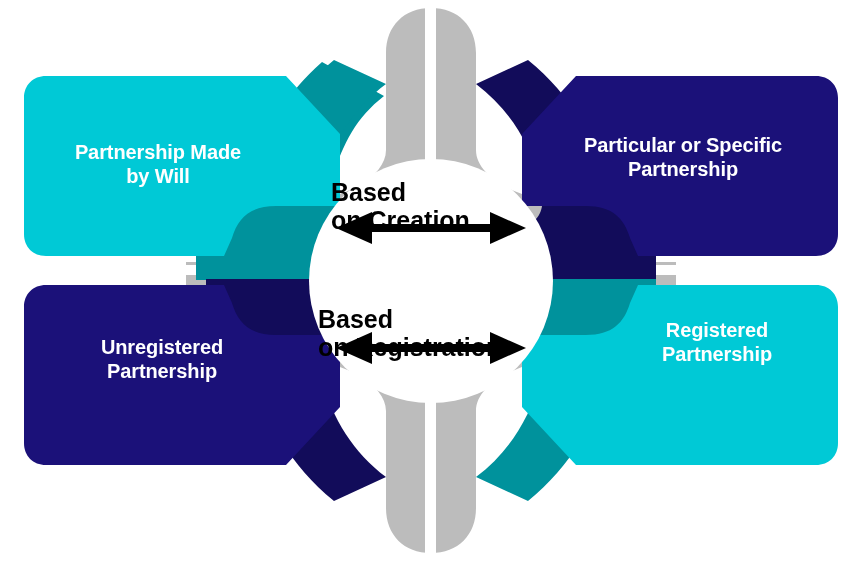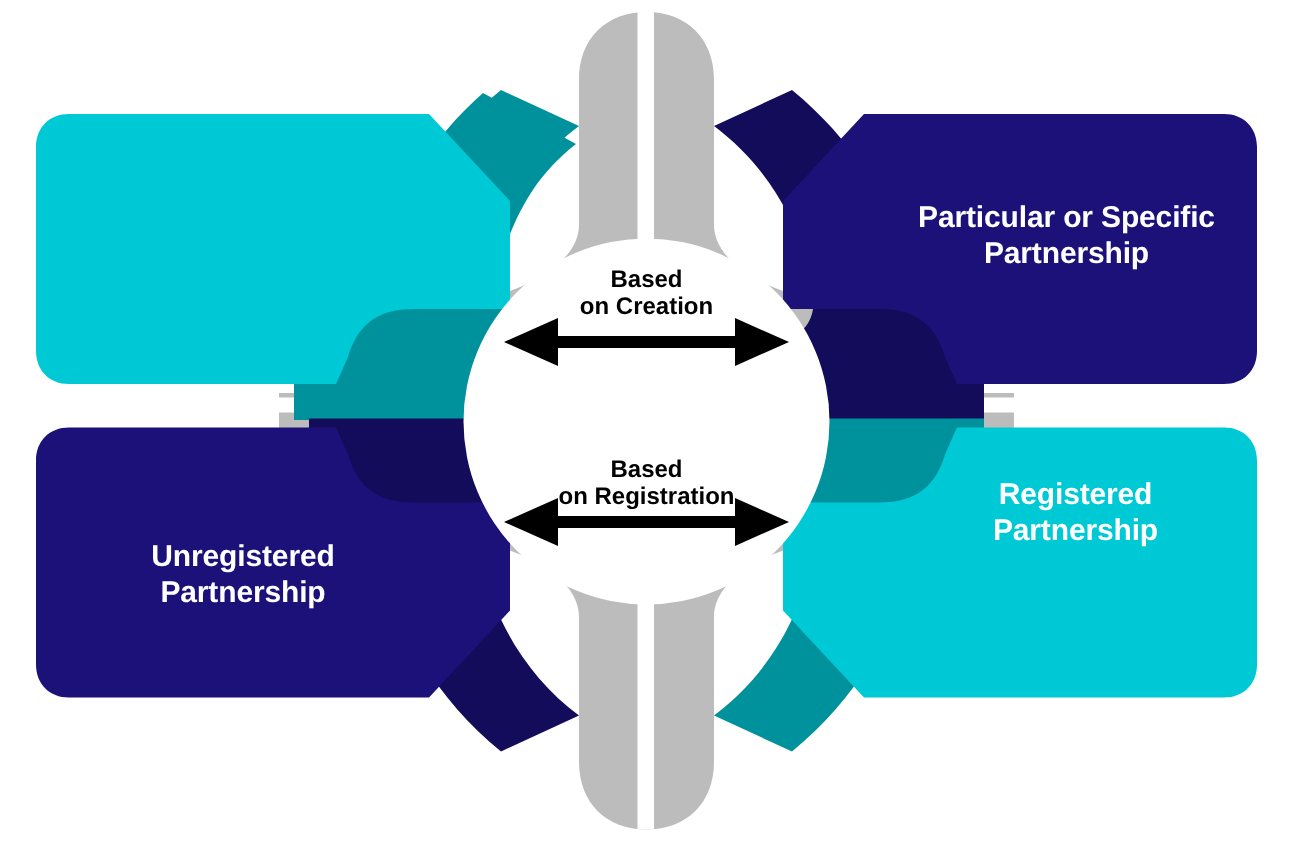--- a/index.html
+++ b/index.html
@@ -37,43 +37,42 @@
     white-space: pre-line;
     letter-spacing: -0.1px;
     pointer-events: none;
   }
   #label-made-by-will {
     left: 38px;
     top: 140px;
     width: 240px;
   }
   #label-particular-specific {
-    left: 578px;
+    left: 550px;
     top: 133px;
     width: 266px;
   }
   #label-unregistered {
     left: 42px;
     top: 335px;
     width: 240px;
-    margin-top: 24px;
   }
   #label-registered {
     left: 592px;
     top: 318px;
     width: 250px;
   }
   .axis-caption {
     position: absolute;
     color: #000000;
     font-family: "Liberation Sans", sans-serif;
     font-weight: bold;
-    font-size: 16px;
+    font-size: 25px;
     line-height: 1.12;
-    text-align: center;
+    text-align: left;
     white-space: pre-line;
     pointer-events: none;
   }
   #caption-creation {
     left: 331px;
     top: 178px;
     width: 200px;
   }
   #caption-registration {
     left: 318px;
@@ -231,20 +230,22 @@
       </g>
 
       <g>
         <rect x="356" y="344" width="150" height="8" fill="#000000"></rect>
         <polygon points="336,348 372,332 372,364" fill="#000000"></polygon>
         <polygon points="526,348 490,332 490,364" fill="#000000"></polygon>
       </g>
     </g>
   </svg>
 
+  <div class="panel-label" id="label-made-by-will">Partnership Made
+by Will</div>
 
   <div class="panel-label" id="label-particular-specific">Particular or Specific
 Partnership</div>
 
   <div class="panel-label" id="label-unregistered">Unregistered
 Partnership</div>
 
   <div class="panel-label" id="label-registered">Registered
 Partnership</div>
 

